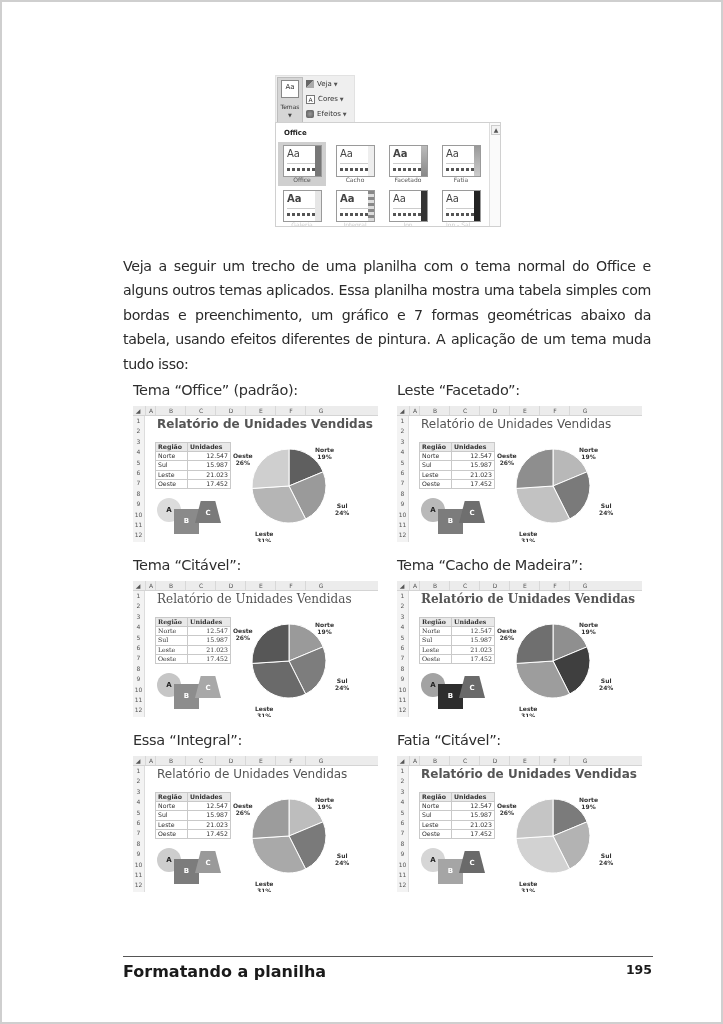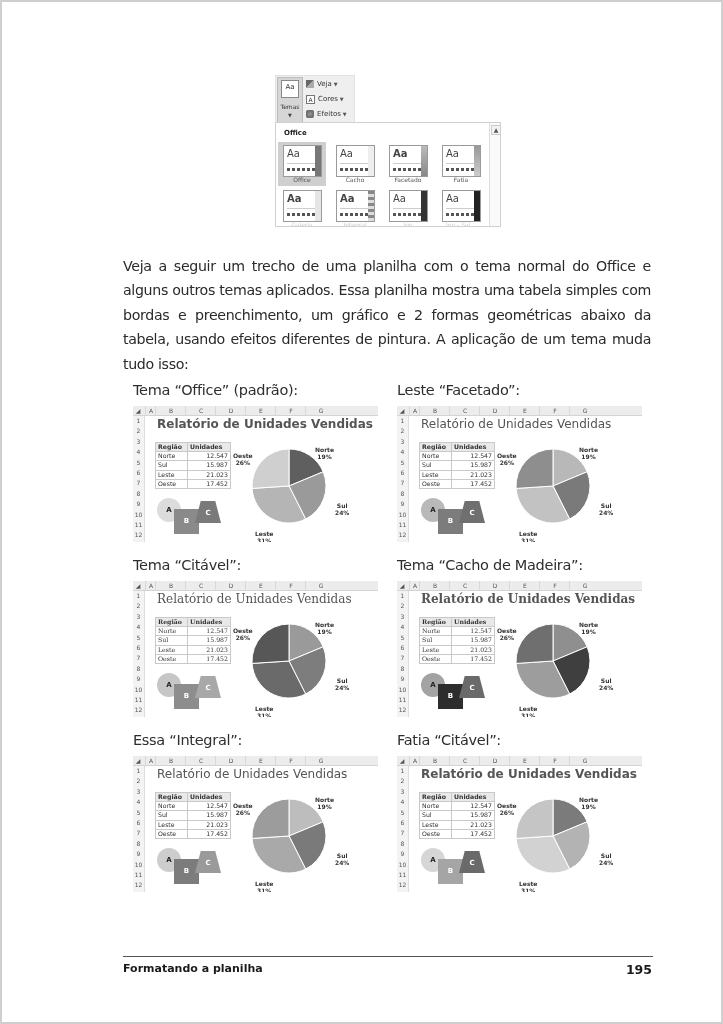--- a/index.html
+++ b/index.html
@@ -57,21 +57,21 @@
   .tbl.serif { font-family: "DejaVu Serif", serif; }
   .shapes { position: absolute; left: 24px; top: 92px; width: 70px; height: 44px; }
   .shape-a { position: absolute; left: 0; top: 0; width: 24px; height: 24px; border-radius: 50%; background: #d9d9d9; font-size: 7px; font-weight: bold; line-height: 24px; text-align: center; color: #222; }
   .shape-b { position: absolute; left: 17px; top: 11px; width: 25px; height: 25px; background: #8c8c8c; font-size: 7px; font-weight: bold; line-height: 25px; text-align: center; color: #fff; }
   .shape-c { position: absolute; left: 38px; top: 3px; width: 26px; height: 22px; background: #7a7a7a; clip-path: polygon(22% 0, 78% 0, 100% 100%, 0 100%); font-size: 7px; font-weight: bold; line-height: 24px; text-align: center; color: #fff; }
   .pie { position: absolute; left: 118px; top: 42px; width: 76px; height: 76px; }
   .plabel { position: absolute; font-size: 6px; text-align: center; color: #333; font-weight: bold; line-height: 7px; white-space: nowrap; }
 
   
   .footer-rule { position: absolute; left: 121px; top: 954px; width: 530px; height: 1px; background: #555; }
-  .footer-left { position: absolute; left: 121px; top: 960px; font-size: 11px; font-weight: bold; color: #1a1a1a; }
+  .footer-left { position: absolute; left: 121px; top: 960px; font-size: 16px; font-weight: bold; color: #1a1a1a; }
   .footer-right { position: absolute; left: 600px; top: 960px; width: 50px; text-align: right; font-size: 12.5px; font-weight: bold; color: #1a1a1a; }
 </style>
 </head>
 <body>
 
 <div class="page">
 
   <div class="ribbon">
     <div class="ribbon-top">
       <div class="temas-btn">
@@ -165,21 +165,21 @@
             <span class="aa">Aa</span>
             <div class="line"></div>
             <div class="dots"></div>
             <div class="edge" style="background:#222"></div>
           </div>
         <div class="tlabel faded">Íon - Sal...</div>
       </div>
     </div>
   </div>
 
-  <div class="para">Veja a seguir um trecho de uma planilha com o tema normal do Office e alguns outros temas aplicados. Essa planilha mostra uma tabela simples com bordas e preenchimento, um gráfico e 2 formas geométricas abaixo da tabela, usando efeitos diferentes de pintura. A aplicação de um tema muda tudo isso:</div>
+  <div class="para">Veja a seguir um trecho de uma planilha com o tema normal do Office e alguns outros temas aplicados. Essa planilha mostra uma tabela simples com bordas e preenchimento, um gráfico e 7 formas geométricas abaixo da tabela, usando efeitos diferentes de pintura. A aplicação de um tema muda tudo isso:</div>
 
   <div id="panels">
       <div class="panel" style="left: 131px; top: 380px;">
         <div class="panel-title">Tema “Office” (padrão):</div>
         <div class="sheet">
           <div class="colhdr">
             <span style="left:0;width:10px">◢</span>
             <span style="left:12px;width:10px;border-left:1px solid #d8d8d8">A</span>
             <span style="left:22px;width:30px;border-left:1px solid #d8d8d8">B</span>
             <span style="left:52px;width:30px;border-left:1px solid #d8d8d8">C</span>

